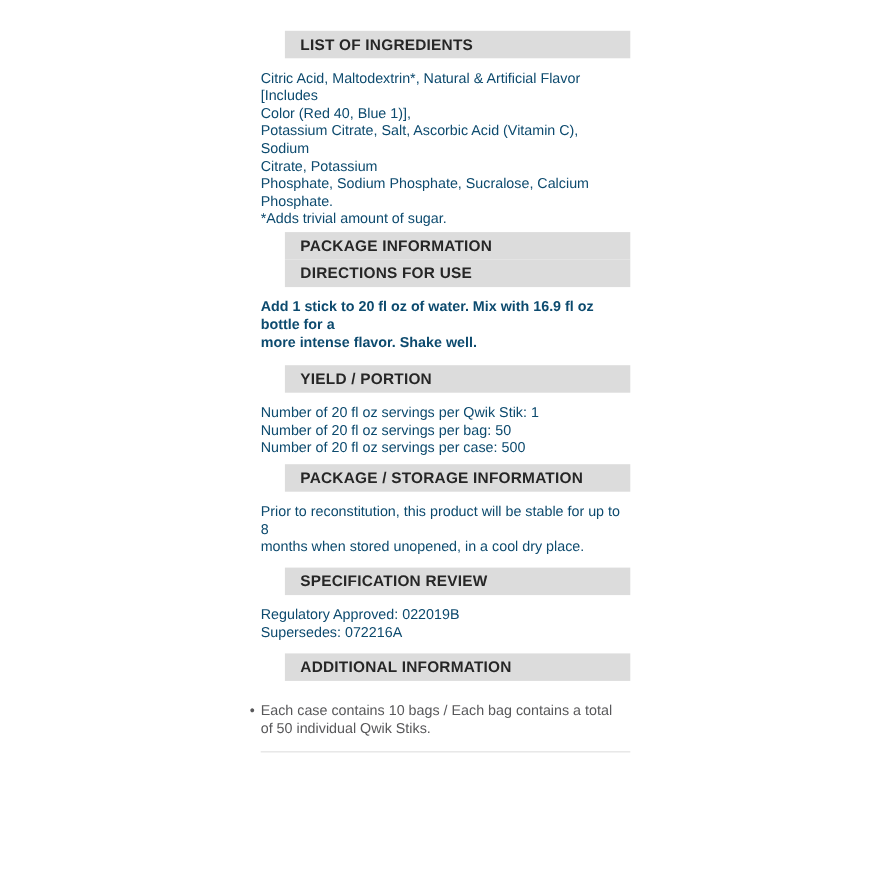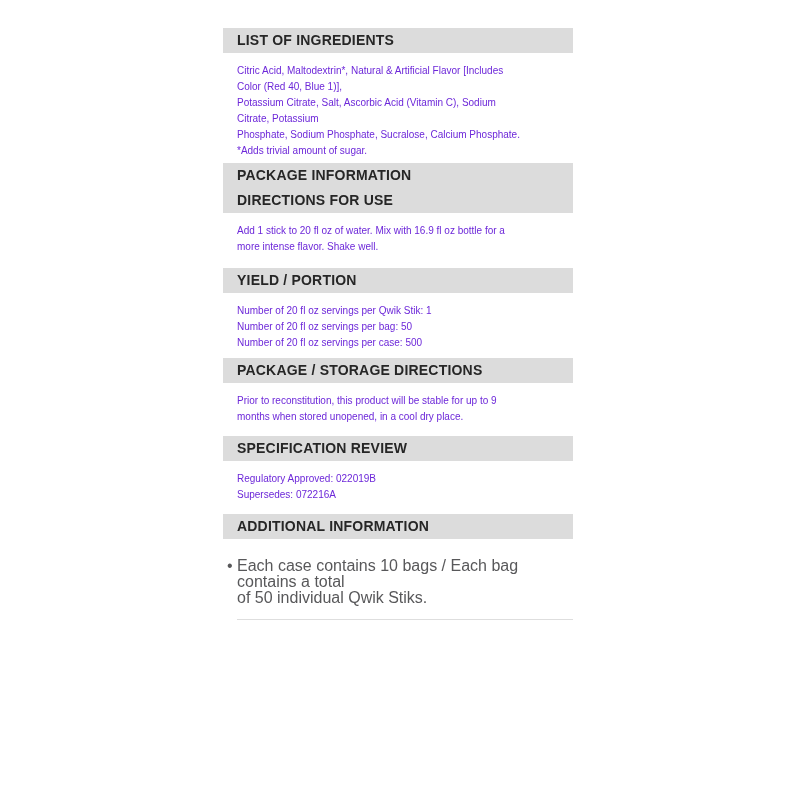--- a/index.html
+++ b/index.html
@@ -18,37 +18,38 @@
   .section-bar {
     height: 25px;
     line-height: 25px;
     background: #dcdcdc;
     padding-left: 14px;
     font-size: 14px;
     font-weight: bold;
     color: #262626;
     letter-spacing: 0.2px;
     white-space: nowrap;
+    margin-left: 36px;
   }
   .section-body {
     margin: 10px 0 0 14px;
-    font-size: 10px;
+    font-size: 13px;
     line-height: 16px;
-    color: #6d28d9;
+    color: #0c4a6e;
     white-space: pre-line;
   }
   .mb4  { margin-bottom: 4px; }
   .mb7  { margin-bottom: 7px; }
   .mb11 { margin-bottom: 11px; }
   .mb12 { margin-bottom: 12px; }
-  .mb13 { margin-bottom: 13px; }
+  .mb13 { margin-bottom: 13px; font-weight: bold; }
   .bullet-item {
     position: relative;
     margin-left: 14px;
-    font-size: 16px;
+    font-size: 13px;
     line-height: 16px;
     color: #58585a;
     white-space: pre-line;
   }
   .bullet-item::before {
     content: "\2022";
     position: absolute;
     left: -10px;
     top: 0;
     color: #58585a;
@@ -81,22 +82,22 @@
 
   <div class="section-bar">DIRECTIONS FOR USE</div>
   <div class="section-body mb13">Add 1 stick to 20 fl oz of water. Mix with 16.9 fl oz bottle for a
 more intense flavor. Shake well.</div>
 
   <div class="section-bar">YIELD / PORTION</div>
   <div class="section-body mb7">Number of 20 fl oz servings per Qwik Stik: 1
 Number of 20 fl oz servings per bag: 50
 Number of 20 fl oz servings per case: 500</div>
 
-  <div class="section-bar">PACKAGE / STORAGE DIRECTIONS</div>
-  <div class="section-body mb11">Prior to reconstitution, this product will be stable for up to 9
+  <div class="section-bar">PACKAGE / STORAGE INFORMATION</div>
+  <div class="section-body mb11">Prior to reconstitution, this product will be stable for up to 8
 months when stored unopened, in a cool dry place.</div>
 
   <div class="section-bar">SPECIFICATION REVIEW</div>
   <div class="section-body mb11">Regulatory Approved: 022019B
 Supersedes: 072216A</div>
 
   <div class="section-bar">ADDITIONAL INFORMATION</div>
 
   <div class="bullet-item bullet-first">Each case contains 10 bags / Each bag contains a total
 of 50 individual Qwik Stiks.</div>

